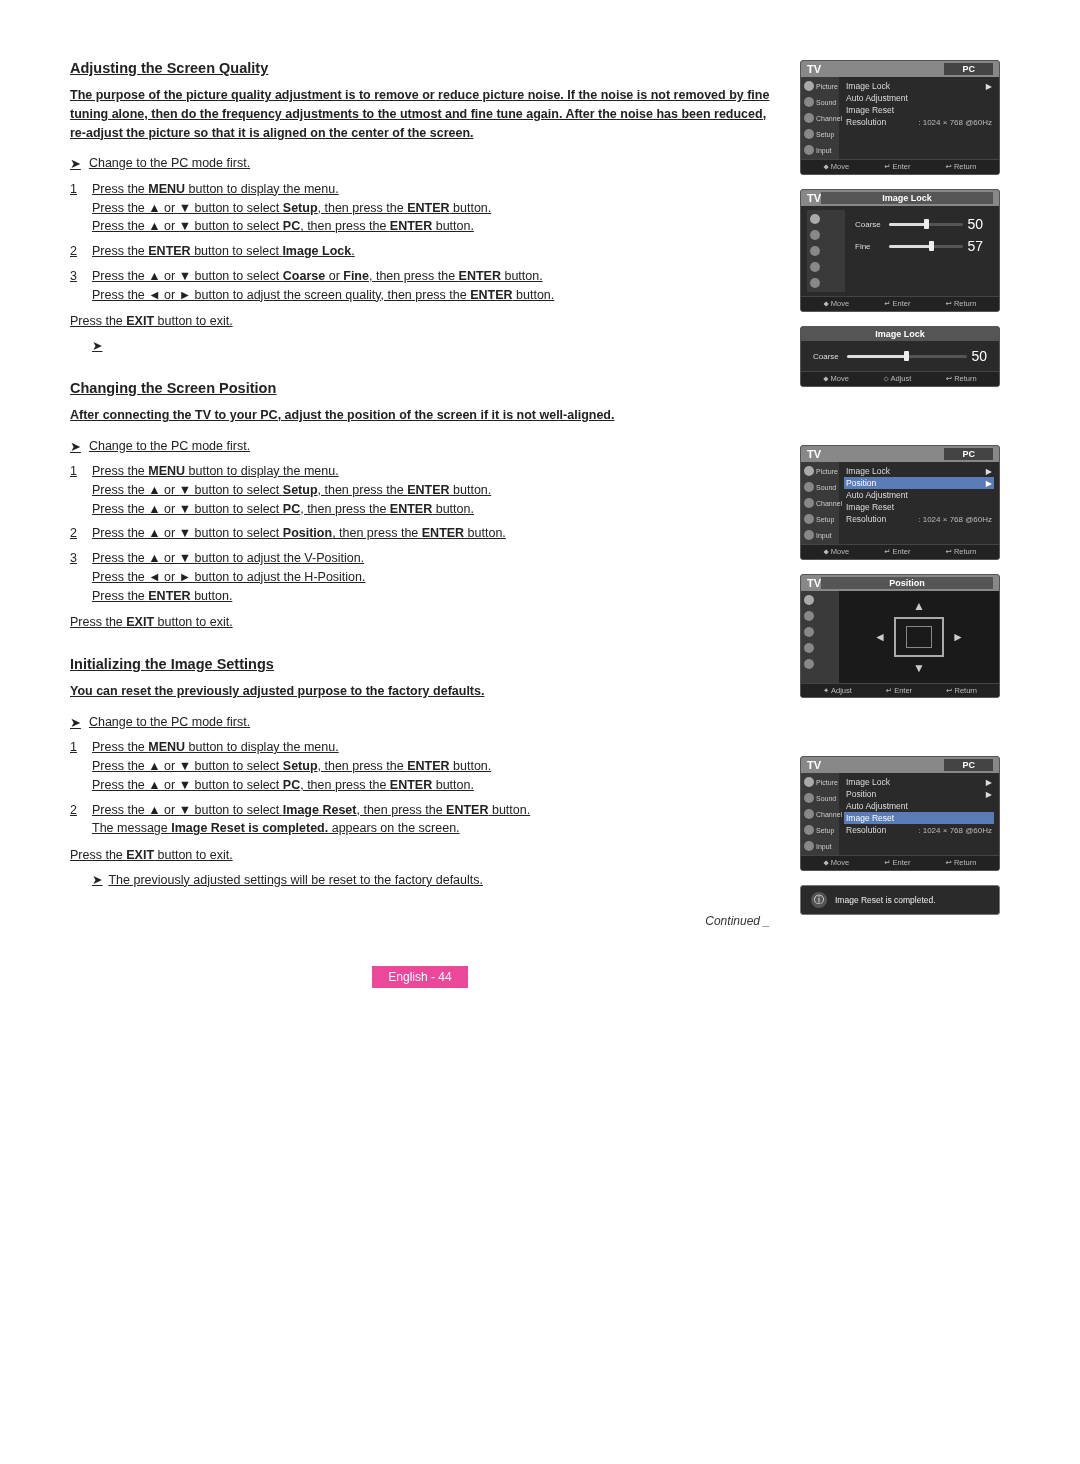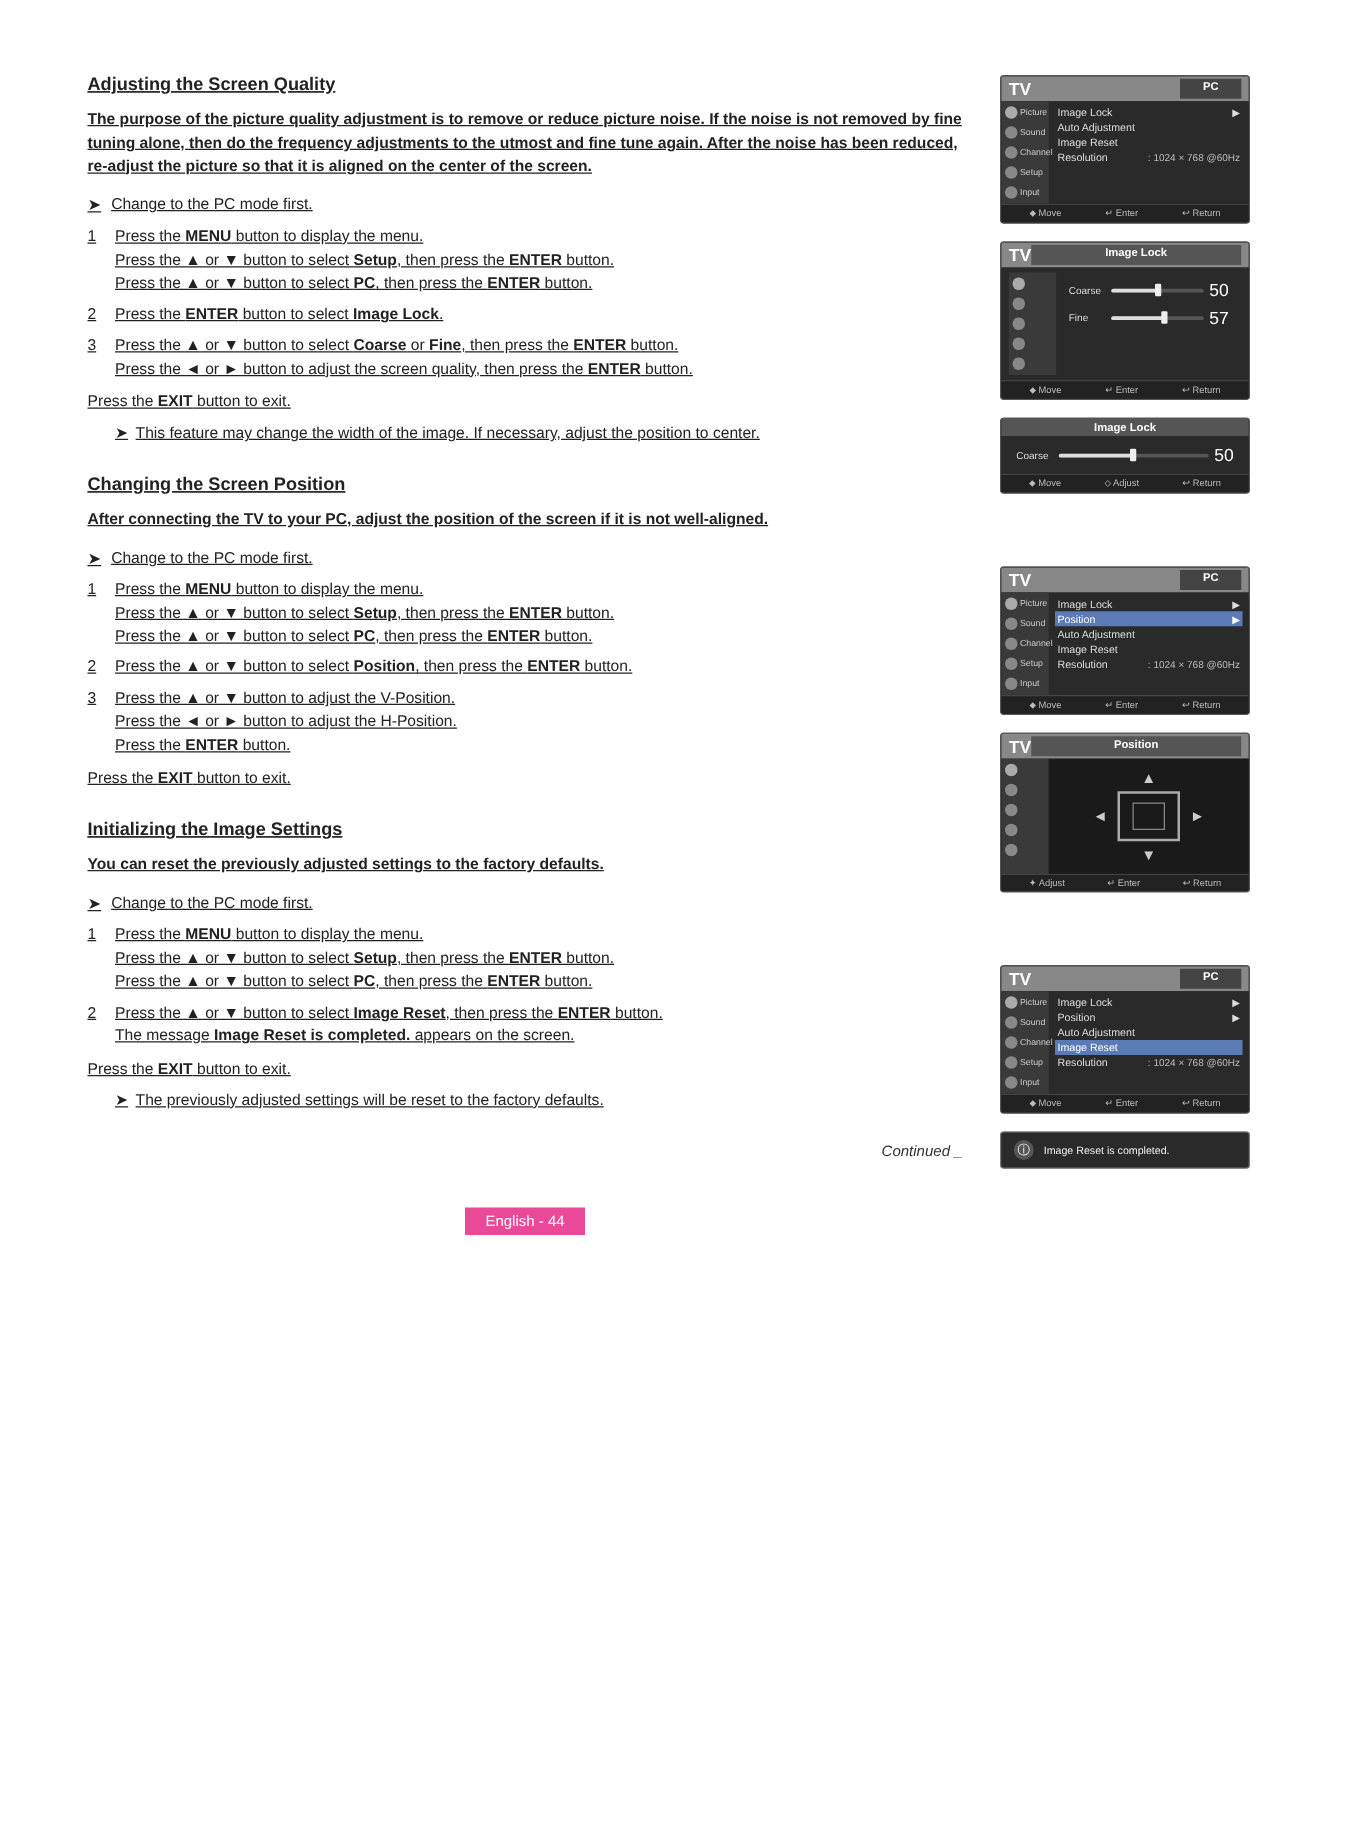--- a/index.html
+++ b/index.html
@@ -125,21 +125,21 @@
     }
 
     .screen-header {
       display: flex;
       background: #888;
       padding: 2px 6px;
       justify-content: space-between;
     }
     .screen-header .tv-label {
       color: #fff;
-      font-size: 14px;
+      font-size: 11px;
       font-weight: bold;
     }
     .screen-header .pc-label {
       color: #fff;
       background: #444;
       padding: 1px 18px;
       font-size: 9px;
       font-weight: bold;
     }
 
@@ -369,21 +369,20 @@
           </div>
         </li>
       </ul>
 
       <p class="para">
         Press the <b>EXIT</b> button to exit.
       </p>
 
       <div class="sub-bullet">
         <span class="arrow">➤</span>
-        <span>This feature may change the width of the image. If necessary, adjust the position to center.</span>
       </div>
     </div>
 
     <div class="section-block">
       <div class="section-title">Changing the Screen Position</div>
 
       <p class="intro-bold">After connecting the TV to your PC, adjust the position of the screen if it is not well-aligned.</p>
 
       <div class="bullet-arrow">
         <span class="arrow">➤</span>
@@ -416,21 +415,21 @@
       </ul>
 
       <p class="para">
         Press the <b>EXIT</b> button to exit.
       </p>
     </div>
 
     <div class="section-block">
       <div class="section-title">Initializing the Image Settings</div>
 
-      <p class="intro-bold">You can reset the previously adjusted settings to the factory defaults.</p>
+      <p class="intro-bold">You can reset the previously adjusted purpose to the factory defaults.</p>
 
       <div class="bullet-arrow">
         <span class="arrow">➤</span>
         <span>Change to the PC mode first.</span>
       </div>
 
       <ul class="numbered-list">
         <li>
           <span class="num">1</span>
           <div class="content">

